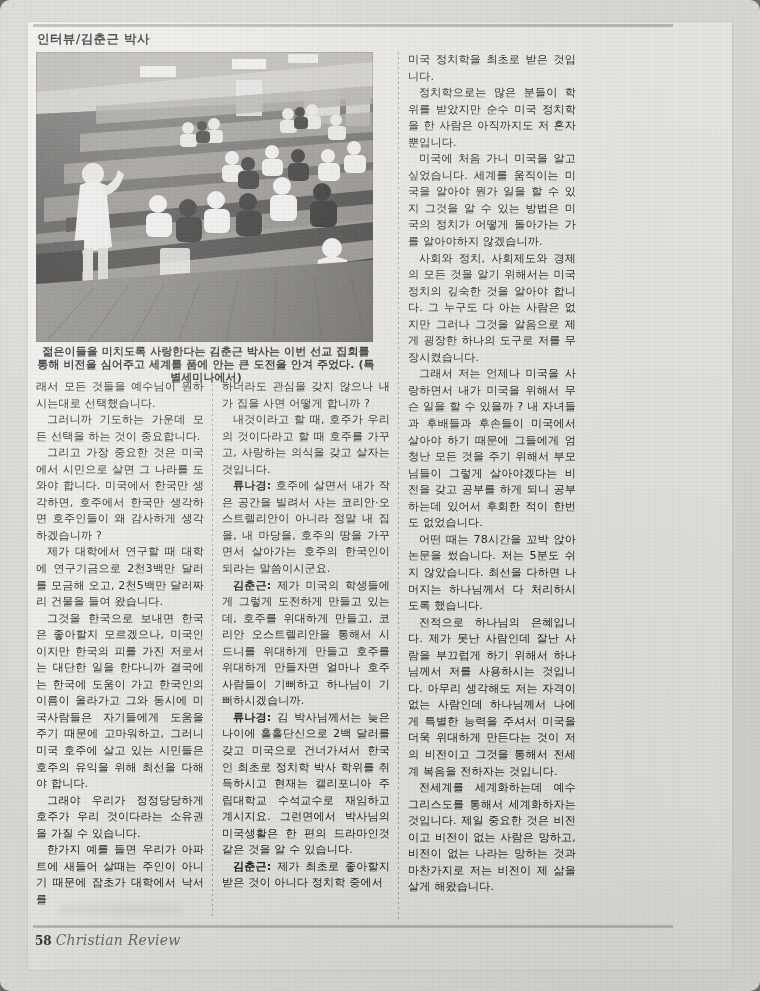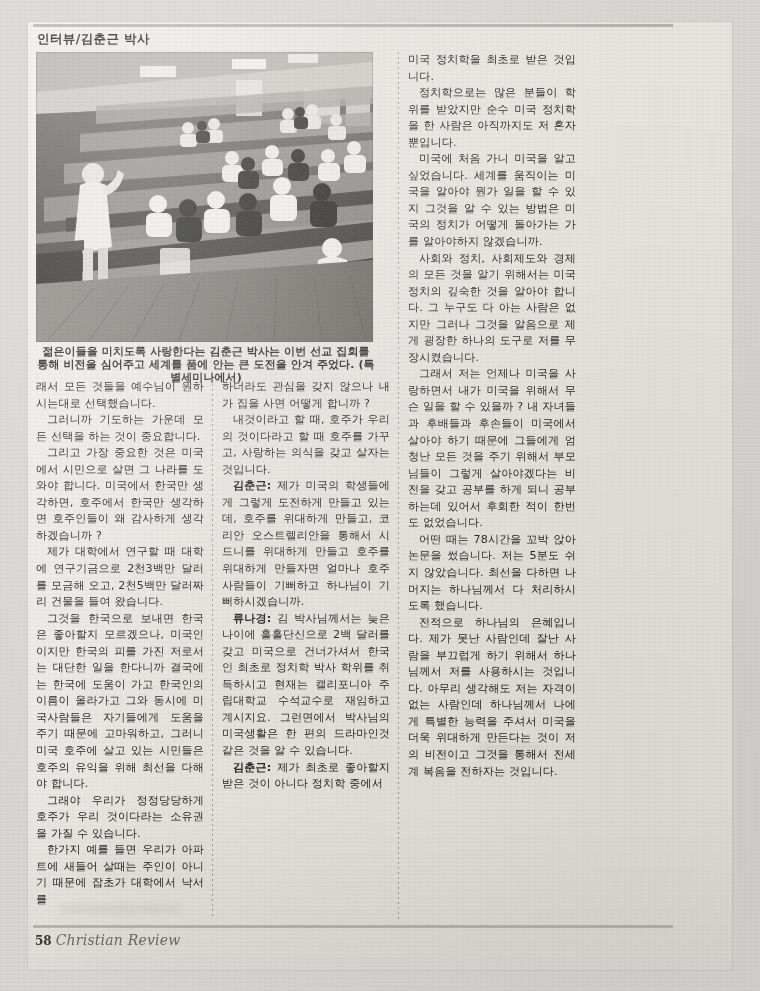--- a/index.html
+++ b/index.html
@@ -11,20 +11,21 @@
   body {
     font-family: "DejaVu Sans", "Liberation Sans", sans-serif;
   }
   .page {
     position: relative;
     width: 760px;
     height: 991px;
     margin: 0 auto;
     background: #d8d6d2;
     overflow: hidden;
+    border-radius: 10px;
   }
   
   .page::before {
     content: "";
     position: absolute;
     inset: 0;
     background:
       repeating-linear-gradient(0deg, rgba(0,0,0,0.035) 0px, rgba(0,0,0,0) 2px, rgba(0,0,0,0) 4px),
       repeating-linear-gradient(90deg, rgba(0,0,0,0.02) 0px, rgba(0,0,0,0) 3px, rgba(0,0,0,0) 6px),
       radial-gradient(ellipse at 20% 15%, rgba(255,255,255,0.35), rgba(0,0,0,0) 60%),
@@ -338,32 +339,34 @@
       <p>그러니까 기도하는 가운데 모든 선택을 하는 것이 중요합니다.</p>
       <p>그리고 가장 중요한 것은 미국에서 시민으로 살면 그 나라를 도와야 합니다. 미국에서 한국만 생각하면, 호주에서 한국만 생각하면 호주인들이 왜 감사하게 생각하겠습니까 ?</p>
       <p>제가 대학에서 연구할 때 대학에 연구기금으로 2천3백만 달러를 모금해 오고, 2천5백만 달러짜리 건물을 들여 왔습니다.</p>
       <p>그것을 한국으로 보내면 한국은 좋아할지 모르겠으나, 미국인이지만 한국의 피를 가진 저로서는 대단한 일을 한다니까 결국에는 한국에 도움이 가고 한국인의 이름이 올라가고 그와 동시에 미국사람들은 자기들에게 도움을 주기 때문에 고마워하고, 그러니 미국 호주에 살고 있는 시민들은 호주의 유익을 위해 최선을 다해야 합니다.</p>
       <p>그래야 우리가 정정당당하게 호주가 우리 것이다라는 소유권을 가질 수 있습니다.</p>
       <p>한가지 예를 들면 우리가 아파트에 새들어 살때는 주인이 아니기 때문에 잡초가 대학에서 낙서를</p>
     </div>
   <div class="col" id="col-mid">
       <p class="noind">하더라도 관심을 갖지 않으나 내가 집을 사면 어떻게 합니까 ?</p>
       <p>내것이라고 할 때, 호주가 우리의 것이다라고 할 때 호주를 가꾸고, 사랑하는 의식을 갖고 살자는 것입니다.</p>
+      <p><span class="speaker">류나경:</span><span> 호주에 살면서 내가 작은 공간을 빌려서 사는 코리안·오스트렐리안이 아니라 정말 내 집을, 내 마당을, 호주의 땅을 가꾸면서 살아가는 호주의 한국인이 되라는 말씀이시군요.</span></p>
       <p><span class="speaker">김춘근:</span><span> 제가 미국의 학생들에게 그렇게 도전하게 만들고 있는데, 호주를 위대하게 만들고, 코리안 오스트렐리안을 통해서 시드니를 위대하게 만들고 호주를 위대하게 만들자면 얼마나 호주사람들이 기뻐하고 하나님이 기뻐하시겠습니까.</span></p>
       <p><span class="speaker">류나경:</span><span> 김 박사님께서는 늦은 나이에 홀홀단신으로 2백 달러를 갖고 미국으로 건너가셔서 한국인 최초로 정치학 박사 학위를 취득하시고 현재는 캘리포니아 주립대학교 수석교수로 재임하고 계시지요. 그런면에서 박사님의 미국생활은 한 편의 드라마인것 같은 것을 알 수 있습니다.</span></p>
       <p><span class="speaker">김춘근:</span><span> 제가 최초로 좋아할지 받은 것이 아니다 정치학 중에서</span></p>
     </div>
   <div class="col" id="col-right">
       <p class="noind">미국 정치학을 최초로 받은 것입니다.</p>
       <p>정치학으로는 많은 분들이 학위를 받았지만 순수 미국 정치학을 한 사람은 아직까지도 저 혼자 뿐입니다.</p>
       <p>미국에 처음 가니 미국을 알고 싶었습니다. 세계를 움직이는 미국을 알아야 뭔가 일을 할 수 있지 그것을 알 수 있는 방법은 미국의 정치가 어떻게 돌아가는 가를 알아야하지 않겠습니까.</p>
       <p>사회와 정치, 사회제도와 경제의 모든 것을 알기 위해서는 미국 정치의 깊숙한 것을 알아야 합니다. 그 누구도 다 아는 사람은 없지만 그러나 그것을 알음으로 제게 굉장한 하나의 도구로 저를 무장시켰습니다.</p>
       <p>그래서 저는 언제나 미국을 사랑하면서 내가 미국을 위해서 무슨 일을 할 수 있을까 ? 내 자녀들과 후배들과 후손들이 미국에서 살아야 하기 때문에 그들에게 엄청난 모든 것을 주기 위해서 부모님들이 그렇게 살아야겠다는 비전을 갖고 공부를 하게 되니 공부하는데 있어서 후회한 적이 한번도 없었습니다.</p>
       <p>어떤 때는 78시간을 꼬박 앉아 논문을 썼습니다. 저는 5분도 쉬지 않았습니다. 최선을 다하면 나머지는 하나님께서 다 처리하시도록 했습니다.</p>
       <p>전적으로 하나님의 은혜입니다. 제가 못난 사람인데 잘난 사람을 부끄럽게 하기 위해서 하나님께서 저를 사용하시는 것입니다. 아무리 생각해도 저는 자격이 없는 사람인데 하나님께서 나에게 특별한 능력을 주셔서 미국을 더욱 위대하게 만든다는 것이 저의 비전이고 그것을 통해서 전세계 복음을 전하자는 것입니다.</p>
+      <p>전세계를 세계화하는데 예수 그리스도를 통해서 세계화하자는 것입니다. 제일 중요한 것은 비전이고 비전이 없는 사람은 망하고, 비전이 없는 나라는 망하는 것과 마찬가지로 저는 비전이 제 삶을 살게 해왔습니다.</p>
     </div>
 
   <div class="footer-rule"></div>
   <div class="folio">
     <span class="folio-num">58</span>
     <span class="folio-name">Christian Review</span>
   </div>
 
   <div class="smudge" style="left:480px;top:745px;width:60px;height:9px;"></div>
   <div class="smudge" style="left:60px;top:905px;width:120px;height:8px;"></div>

